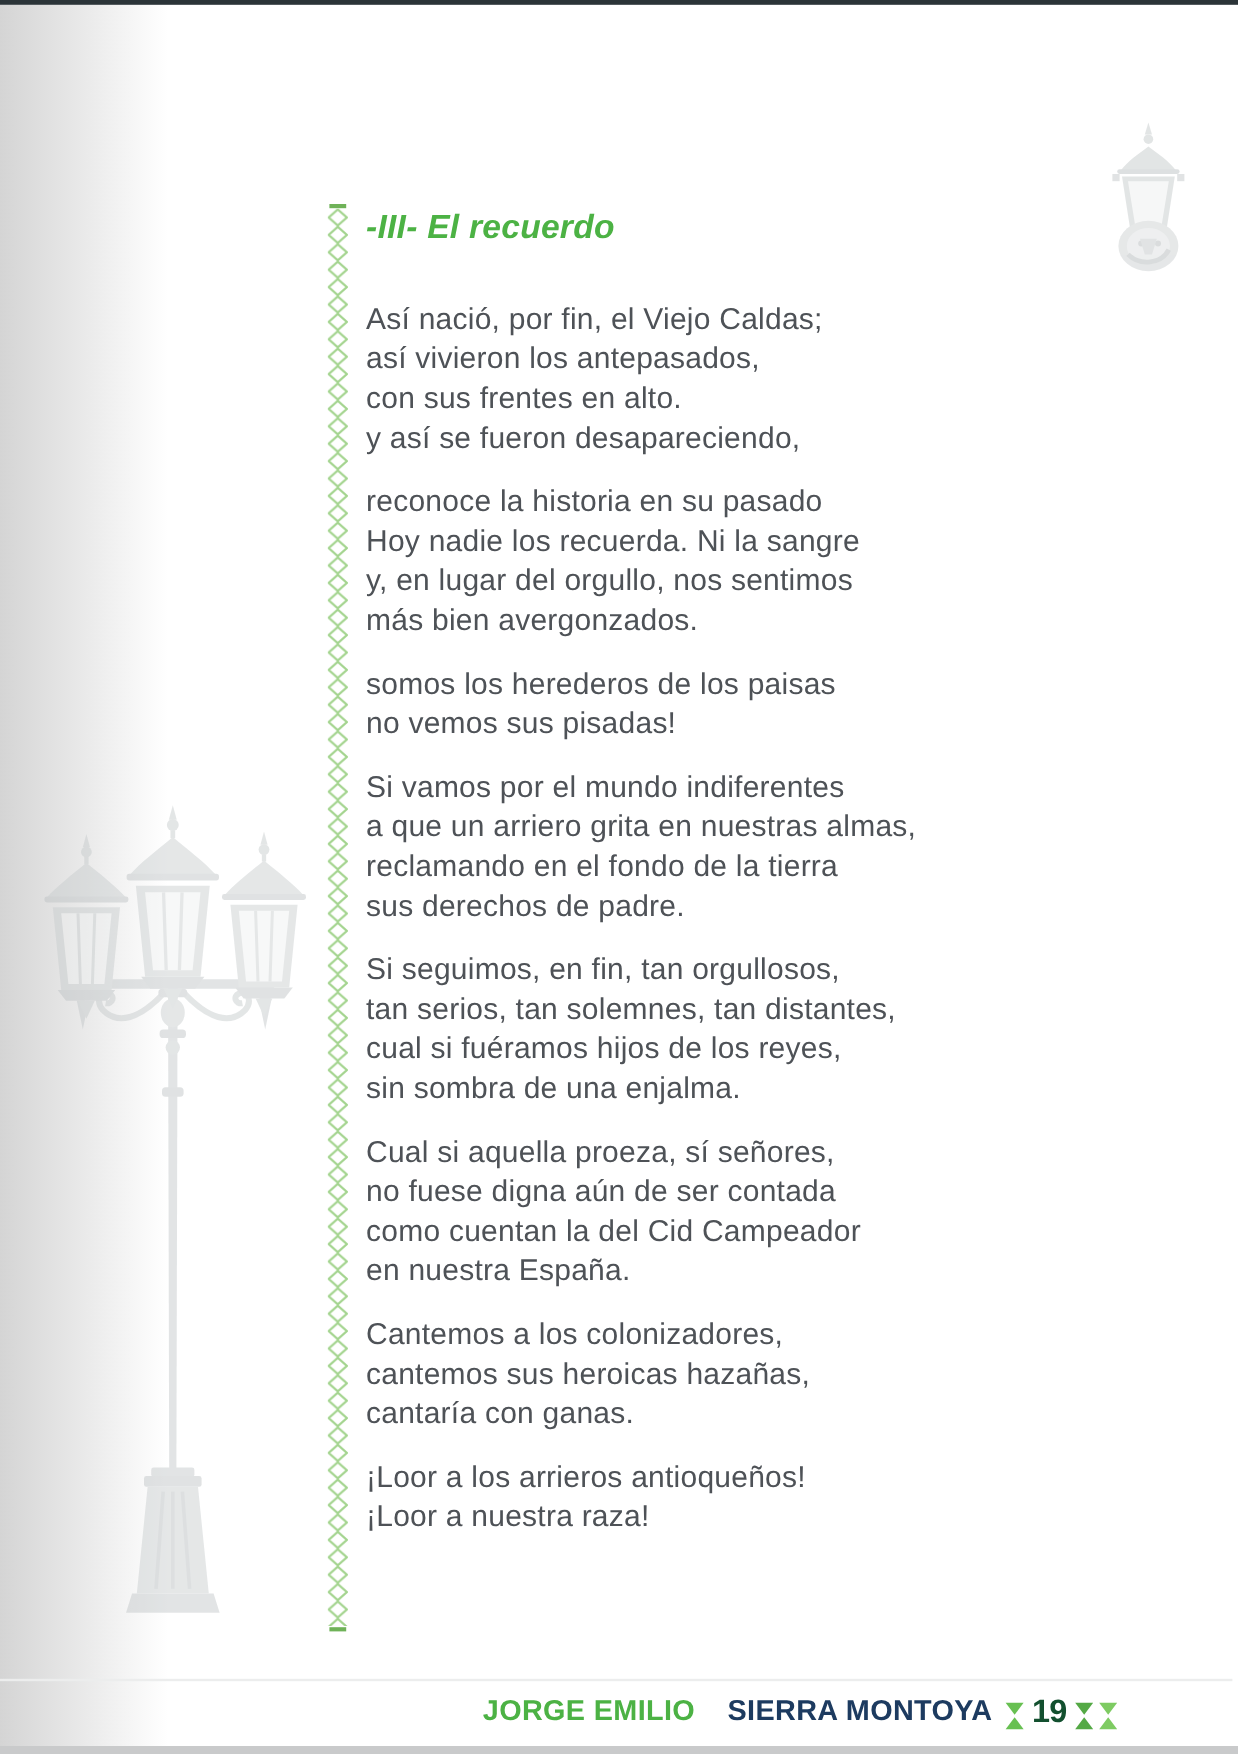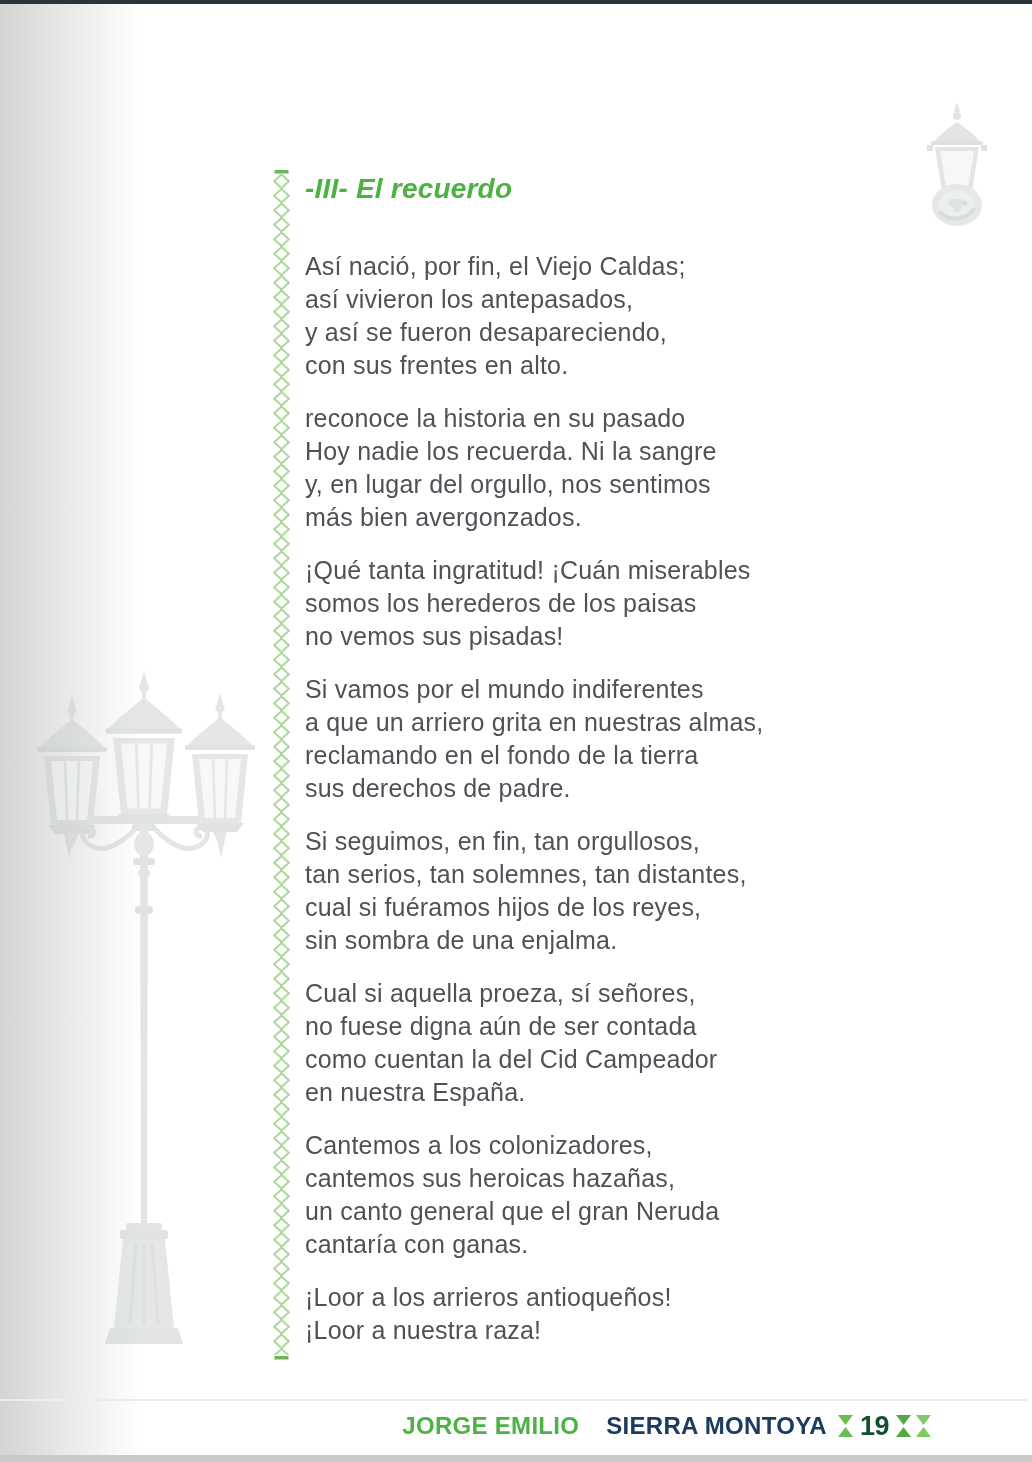--- a/index.html
+++ b/index.html
@@ -30,21 +30,21 @@
   .line{display:block;}
   
   .footer-divider{position:absolute;left:0;top:1399px;width:1027px;height:2px;background:#eceded;}
   .footer{
     position:absolute;left:0;top:1406px;width:932px;height:40px;
     display:flex;align-items:center;justify-content:flex-end;gap:10px;
   }
   .author{font-size:24px;font-weight:700;letter-spacing:.3px;white-space:nowrap;}
   .author .first{color:#4cb244;margin-right:27px;}
   .author .last{color:#1d3b60;}
-  .pagenum-group{display:flex;align-items:center;gap:3px;}
+  .pagenum-group{display:flex;align-items:flex-end;gap:3px;}
   .pagenum{font-size:27px;font-weight:700;color:#13502f;margin:0 3px;letter-spacing:-.5px;}
   .hg{display:block;}
 </style>
 </head>
 <body>
 
 <div class="page">
 
   <div class="edge-top"></div>
   <div class="left-shadow"></div>
@@ -121,31 +121,30 @@
     <rect x="1.5" y="0" width="14" height="3.5" fill="#6fb258"></rect>
     <rect x="1.5" y="1186" width="14" height="3.5" fill="#6fb258"></rect>
   </svg>
 
   <div class="title">-III- El recuerdo</div>
 
   <div class="poem">
     <p class="stanza">
       <span class="line">Así nació, por fin, el Viejo Caldas;</span>
       <span class="line">así vivieron los antepasados,</span>
+      <span class="line">con sus frentes en alto.</span>
       <span class="line">y así se fueron desapareciendo,</span>
-      <span class="line">con sus frentes en alto.</span>
     </p>
     <p class="stanza">
       <span class="line">reconoce la historia en su pasado</span>
       <span class="line">Hoy nadie los recuerda. Ni la sangre</span>
       <span class="line">y, en lugar del orgullo, nos sentimos</span>
       <span class="line">más bien avergonzados.</span>
     </p>
     <p class="stanza">
-      <span class="line">¡Qué tanta ingratitud! ¡Cuán miserables</span>
       <span class="line">somos los herederos de los paisas</span>
       <span class="line">no vemos sus pisadas!</span>
     </p>
     <p class="stanza">
       <span class="line">Si vamos por el mundo indiferentes</span>
       <span class="line">a que un arriero grita en nuestras almas,</span>
       <span class="line">reclamando en el fondo de la tierra</span>
       <span class="line">sus derechos de padre.</span>
     </p>
     <p class="stanza">
@@ -156,21 +155,20 @@
     </p>
     <p class="stanza">
       <span class="line">Cual si aquella proeza, sí señores,</span>
       <span class="line">no fuese digna aún de ser contada</span>
       <span class="line">como cuentan la del Cid Campeador</span>
       <span class="line">en nuestra España.</span>
     </p>
     <p class="stanza">
       <span class="line">Cantemos a los colonizadores,</span>
       <span class="line">cantemos sus heroicas hazañas,</span>
-      <span class="line">un canto general que el gran Neruda</span>
       <span class="line">cantaría con ganas.</span>
     </p>
     <p class="stanza">
       <span class="line">¡Loor a los arrieros antioqueños!</span>
       <span class="line">¡Loor a nuestra raza!</span>
     </p>
   </div>
 
   <div class="footer-divider"></div>
   <div class="footer">

